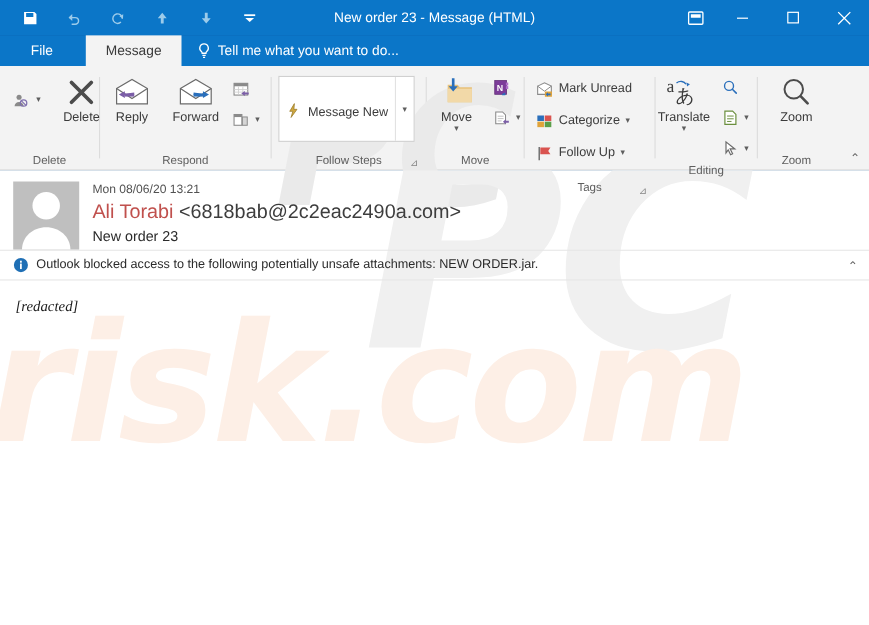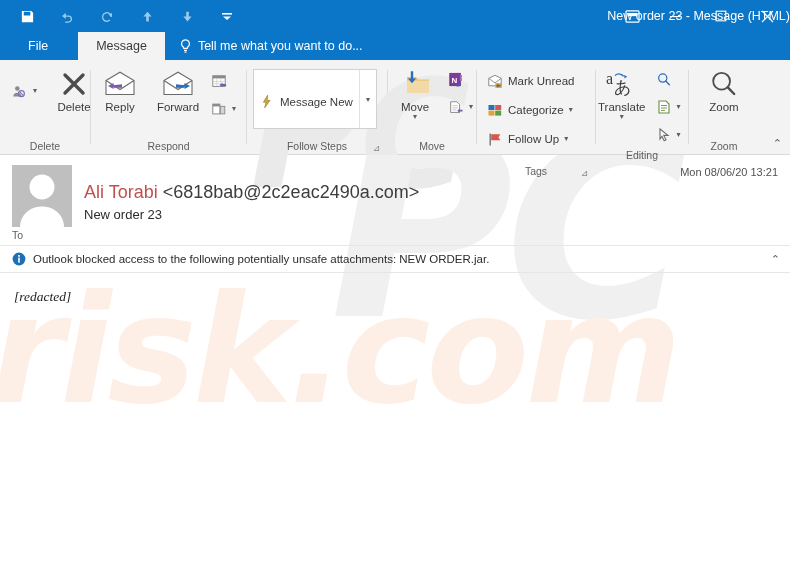--- a/index.html
+++ b/index.html
@@ -20,21 +20,21 @@
     display:flex; align-items:center; flex:0 0 auto;
   }
   .qat { display:flex; align-items:center; padding-left:18px; gap:22px; }
   .qat-btn {
     width:18px; height:18px; display:flex; align-items:center; justify-content:center;
     color:#ffffff;
   }
   .qat-btn.dim { color:#8fc3e8; }
   .qat-btn svg { display:block; }
   .title-text {
-    position:absolute; left:0; right:0; text-align:right;
+    position:absolute; left:0; right:0; text-align:center;
     color:#ffffff; font-size:12.5px; pointer-events:none;
   }
   .win-ctrls { margin-left:auto; display:flex; align-items:center; height:32px; }
   .win-ctrls .wb {
     width:46px; height:32px; display:flex; align-items:center; justify-content:center;
     color:#fff;
   }
   .wb.ribbonopt { width:40px; }
   
   .tabstrip {
@@ -100,21 +100,21 @@
   }
   
   .content {
     flex:1; background:#ffffff; position:relative; overflow:hidden;
     display:flex; flex-direction:column;
   }
   .msg-head { display:flex; padding:10px 12px 0 12px; position:relative; z-index:2; }
   .avatar { width:60px; height:62px; background:#bfbfbf; position:relative; flex:0 0 60px; }
   .avatar svg { position:absolute; left:0; top:0; }
   .head-text { padding-left:12px; flex:1; min-width:0; }
-  .date { font-size:11px; color:#515151; line-height:14px;text-align:right; }
+  .date { font-size:11px; color:#515151; line-height:14px; }
   .from { font-size:18px; color:#3d3d3d; line-height:26px; white-space:nowrap; }
   .from .name { color:#c0504d;text-align:right; }
   .subject { font-size:13px; font-weight:normal; color:#2b2b2b; line-height:20px; }
   .to-row { font-size:10.5px; color:#5e5e5e; padding:2px 0 4px 12px; position:relative; z-index:2; }
   .warnbar {
     border-top:1px solid #e6e6e6; border-bottom:1px solid #e6e6e6;
     height:26px; display:flex; align-items:center; padding:0 10px 0 12px;
     font-size:11.5px; color:#2b2b2b; position:relative; z-index:2;
   }
   .warn-ico { width:14px; height:14px; margin-right:7px; flex:0 0 14px; }
@@ -490,24 +490,20 @@
       <div class="head-text">
         <div class="date">Mon 08/06/20 13:21</div>
         <div class="from">
           <span class="name">Ali Torabi</span>
           <span>&lt;6818bab@2c2eac2490a.com&gt;</span>
         </div>
         <div class="subject">New order 23</div>
       </div>
     </div>
 
-    <div class="to-row">
-      <span>To</span>
-      <span></span>
-    </div>
 
     <div class="warnbar">
       <svg class="warn-ico" viewBox="0 0 14 14">
           <circle cx="7" cy="7" r="6.4" fill="#1f6fb5"></circle>
           <rect x="6.2" y="5.6" width="1.6" height="5" fill="#ffffff"></rect>
           <rect x="6.2" y="3" width="1.6" height="1.8" fill="#ffffff"></rect>
         </svg>
       <span>Outlook blocked access to the following potentially unsafe attachments: NEW ORDER.jar.</span>
       <span class="warn-chevron">⌃</span>
     </div>

